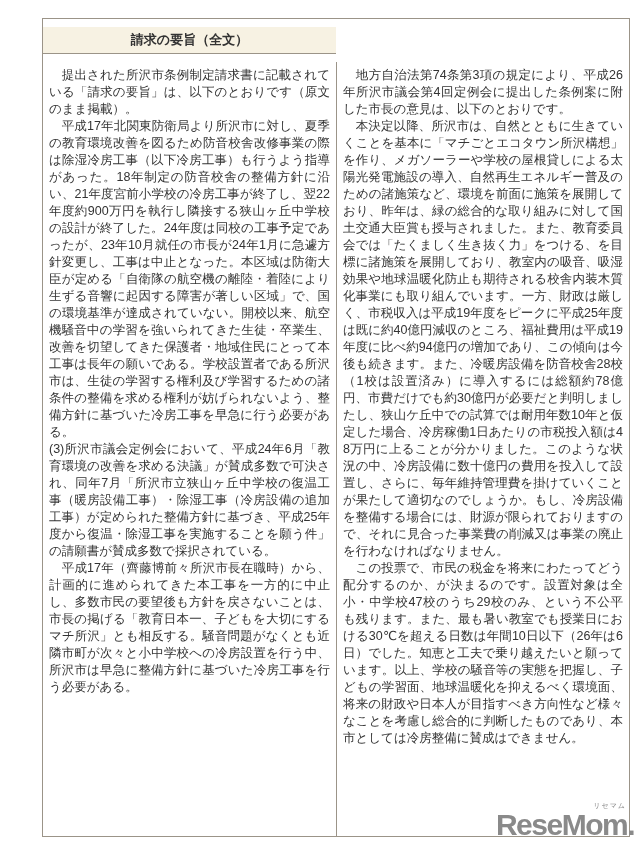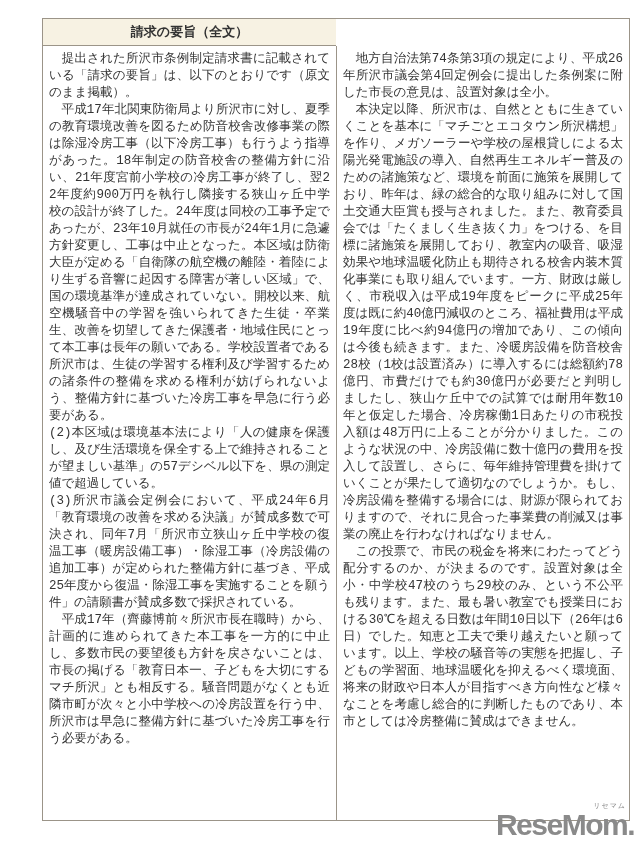--- a/index.html
+++ b/index.html
@@ -14,21 +14,21 @@
   }
   .doc-table {
     position: absolute;
     left: 42px;
     top: 18px;
     width: 586px;
     border: 1px solid #9b9488;
     background: #ffffff;
   }
   .row { display: flex; }
-  .cell { box-sizing: border-box; width: 50%; }
+  .cell { box-sizing: border-box; width: 50%; margin-top: 8px; }
   .cell + .cell { border-left: 1px solid #9b9488; }
   .head .cell {
     background: #f7f2e3;
     border-bottom: 1px solid #9b9488;
     height: 27px;
     display: flex;
     align-items: center;
     justify-content: center;
     font-size: 13px;
     font-weight: bold;
@@ -39,21 +39,20 @@
     padding: 5px 6px 8px 6px;
   }
   .body p {
     margin: 0;
     font-size: 12.5px;
     line-height: 17px;
     text-align: justify;
     text-justify: inter-ideograph;
     word-break: break-all;
     color: #333333;
-    font-family: Liberation Mono, monospace;
   }
   .logo {
     position: absolute;
     right: 6px;
     top: 802px;
     text-align: right;
     line-height: 1;
   }
   .logo .ruby {
     display: block;
@@ -75,26 +74,25 @@
 <body>
 
 <div class="doc-table">
   <div class="row head">
     <div class="cell">請求の要旨（全文）</div>
   </div>
   <div class="row body">
     <div class="cell">
       <p>　提出された所沢市条例制定請求書に記載されている「請求の要旨」は、以下のとおりです（原文のまま掲載）。</p>
       <p>　平成17年北関東防衛局より所沢市に対し、夏季の教育環境改善を図るため防音校舎改修事業の際は除湿冷房工事（以下冷房工事）も行うよう指導があった。18年制定の防音校舎の整備方針に沿い、21年度宮前小学校の冷房工事が終了し、翌22年度約900万円を執行し隣接する狭山ヶ丘中学校の設計が終了した。24年度は同校の工事予定であったが、23年10月就任の市長が24年1月に急遽方針変更し、工事は中止となった。本区域は防衛大臣が定める「自衛隊の航空機の離陸・着陸により生ずる音響に起因する障害が著しい区域」で、国の環境基準が達成されていない。開校以来、航空機騒音中の学習を強いられてきた生徒・卒業生、改善を切望してきた保護者・地域住民にとって本工事は長年の願いである。学校設置者である所沢市は、生徒の学習する権利及び学習するための諸条件の整備を求める権利が妨げられないよう、整備方針に基づいた冷房工事を早急に行う必要がある。</p>
-      <p>(2)本区域は環境基本法により「人の健康を保護し、及び生活環境を保全する上で維持されることが望ましい基準」の57デシベル以下を、県の測定値で超過している。</p>
       <p>(3)所沢市議会定例会において、平成24年6月「教育環境の改善を求める決議」が賛成多数で可決され、同年7月「所沢市立狭山ヶ丘中学校の復温工事（暖房設備工事）・除湿工事（冷房設備の追加工事）が定められた整備方針に基づき、平成25年度から復温・除湿工事を実施することを願う件」の請願書が賛成多数で採択されている。</p>
       <p>　平成17年（齊藤博前々所沢市長在職時）から、計画的に進められてきた本工事を一方的に中止し、多数市民の要望後も方針を戻さないことは、市長の掲げる「教育日本一、子どもを大切にするマチ所沢」とも相反する。騒音問題がなくとも近隣市町が次々と小中学校への冷房設置を行う中、所沢市は早急に整備方針に基づいた冷房工事を行う必要がある。</p>
     </div>
     <div class="cell">
-      <p>　地方自治法第74条第3項の規定により、平成26年所沢市議会第4回定例会に提出した条例案に附した市長の意見は、設置対象は全小。</p>
+      <p>　地方自治法第74条第3項の規定により、平成26年所沢市議会第4回定例会に提出した条例案に附した市長の意見は、以下のとおりです。</p>
       <p>　本決定以降、所沢市は、自然とともに生きていくことを基本に「マチごとエコタウン所沢構想」を作り、メガソーラーや学校の屋根貸しによる太陽光発電施設の導入、自然再生エネルギー普及のための諸施策など、環境を前面に施策を展開しており、昨年は、緑の総合的な取り組みに対して国土交通大臣賞も授与されました。また、教育委員会では「たくましく生き抜く力」をつける、を目標に諸施策を展開しており、教室内の吸音、吸湿効果や地球温暖化防止も期待される校舎内装木質化事業にも取り組んでいます。一方、財政は厳しく、市税収入は平成19年度をピークに平成25年度は既に約40億円減収のところ、福祉費用は平成19年度に比べ約94億円の増加であり、この傾向は今後も続きます。また、冷暖房設備を防音校舎28校（1校は設置済み）に導入するには総額約78億円、市費だけでも約30億円が必要だと判明しましたし、狭山ケ丘中での試算では耐用年数10年と仮定した場合、冷房稼働1日あたりの市税投入額は48万円に上ることが分かりました。このような状況の中、冷房設備に数十億円の費用を投入して設置し、さらに、毎年維持管理費を掛けていくことが果たして適切なのでしょうか。もし、冷房設備を整備する場合には、財源が限られておりますので、それに見合った事業費の削減又は事業の廃止を行わなければなりません。</p>
       <p>　この投票で、市民の税金を将来にわたってどう配分するのか、が決まるのです。設置対象は全小・中学校47校のうち29校のみ、という不公平も残ります。また、最も暑い教室でも授業日における30℃を超える日数は年間10日以下（26年は6日）でした。知恵と工夫で乗り越えたいと願っています。以上、学校の騒音等の実態を把握し、子どもの学習面、地球温暖化を抑えるべく環境面、将来の財政や日本人が目指すべき方向性など様々なことを考慮し総合的に判断したものであり、本市としては冷房整備に賛成はできません。</p>
     </div>
   </div>
 </div>
 
 <div class="logo">
   <span class="ruby">リセマム</span>
   <span class="logo-text">ReseMom.</span>
 </div>

